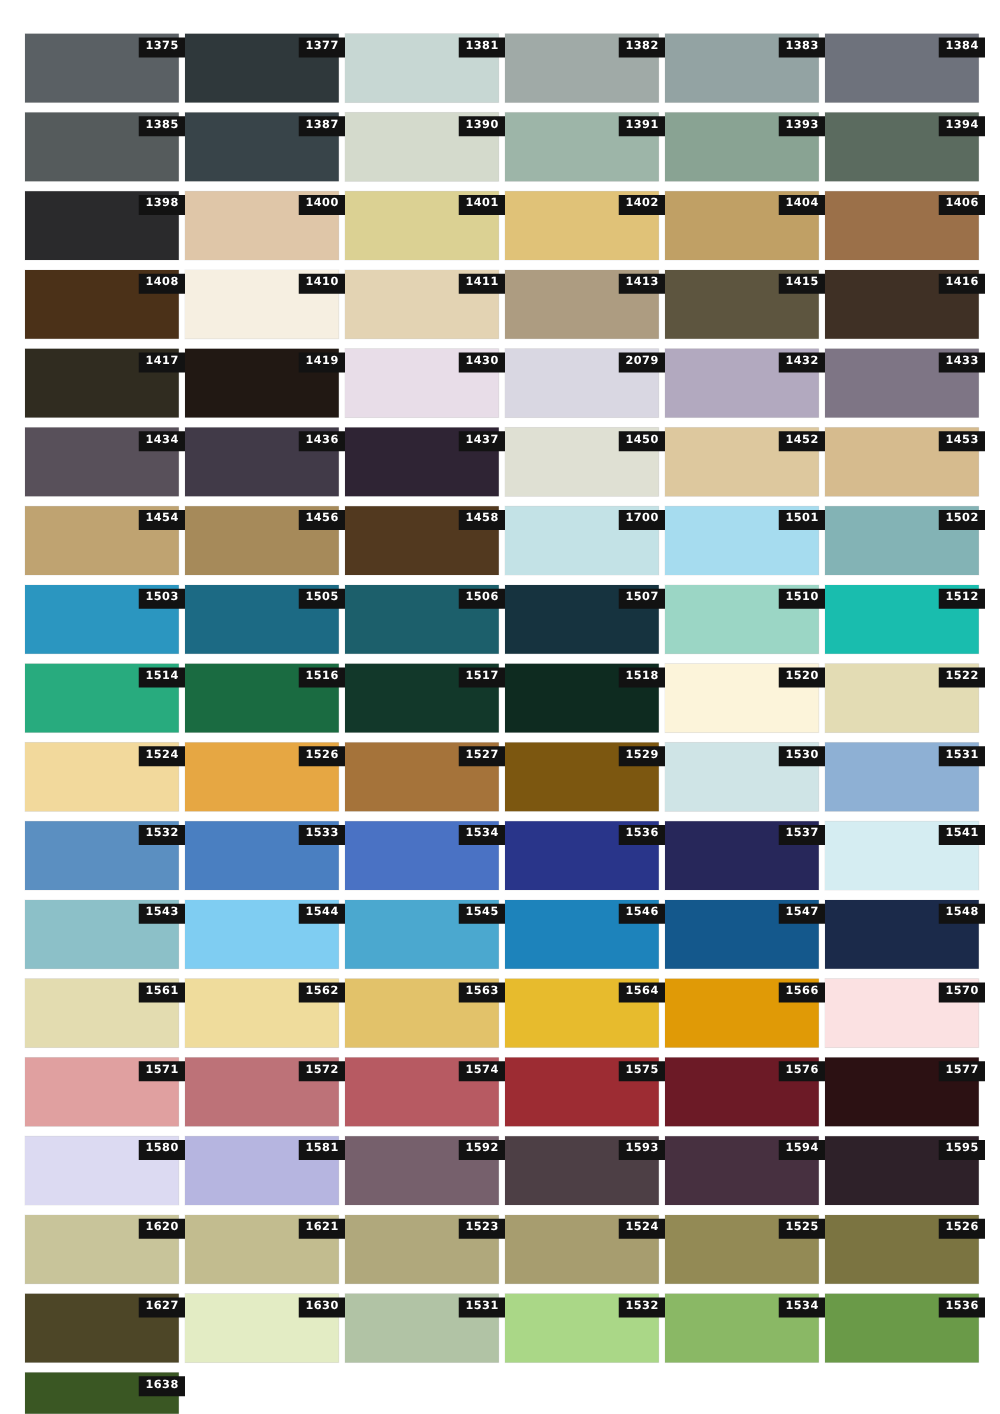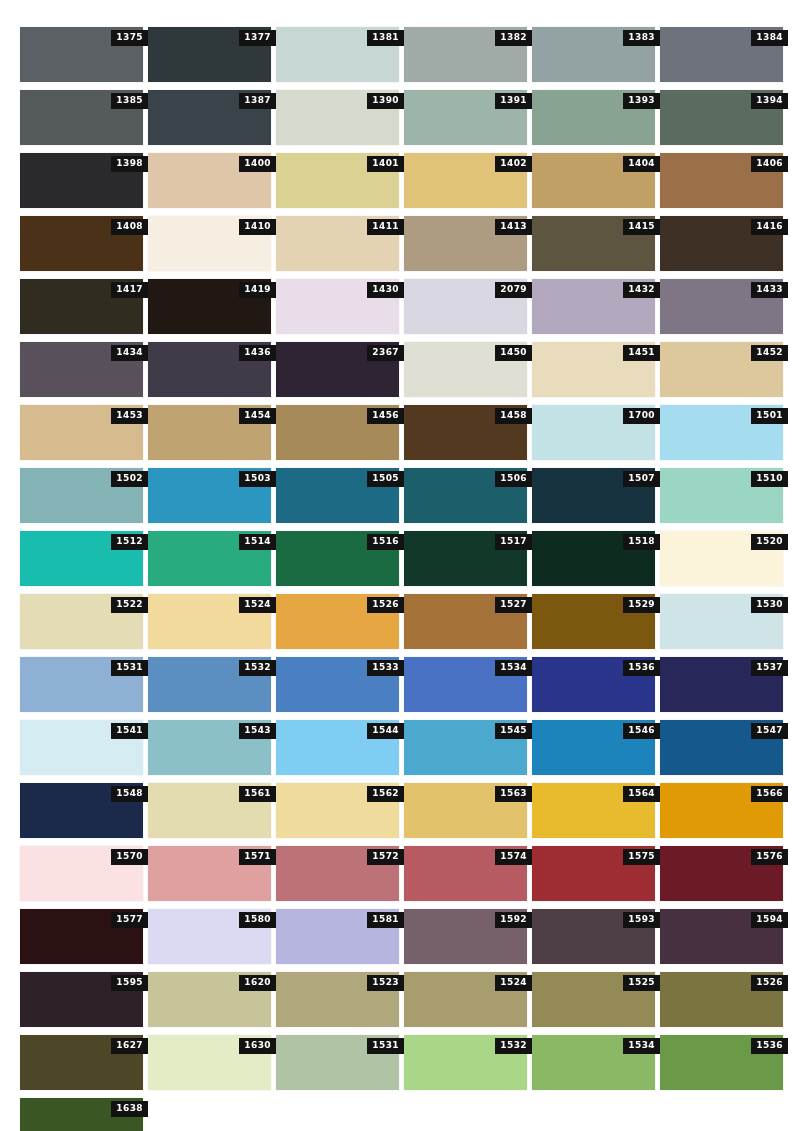--- a/index.html
+++ b/index.html
@@ -194,31 +194,27 @@
       <div class="swatch">
         <div class="swatch-chip" style="background: rgb(88, 80, 90);"></div>
         <div class="swatch-label">1434</div>
       </div>
       <div class="swatch">
         <div class="swatch-chip" style="background: rgb(65, 58, 72);"></div>
         <div class="swatch-label">1436</div>
       </div>
       <div class="swatch">
         <div class="swatch-chip" style="background: rgb(47, 36, 52);"></div>
-        <div class="swatch-label">2367</div>
+        <div class="swatch-label">1437</div>
       </div>
       <div class="swatch">
         <div class="swatch-chip" style="background: rgb(223, 224, 211);"></div>
         <div class="swatch-label">1450</div>
       </div>
       <div class="swatch">
-        <div class="swatch-chip" style="background: rgb(232, 220, 188);"></div>
-        <div class="swatch-label">1451</div>
-      </div>
-      <div class="swatch">
         <div class="swatch-chip" style="background: rgb(221, 200, 158);"></div>
         <div class="swatch-label">1452</div>
       </div>
       <div class="swatch">
         <div class="swatch-chip" style="background: rgb(214, 187, 142);"></div>
         <div class="swatch-label">1453</div>
       </div>
       <div class="swatch">
         <div class="swatch-chip" style="background: rgb(191, 163, 113);"></div>
         <div class="swatch-label">1454</div>
@@ -431,20 +427,24 @@
         <div class="swatch-chip" style="background: rgb(71, 48, 64);"></div>
         <div class="swatch-label">1594</div>
       </div>
       <div class="swatch">
         <div class="swatch-chip" style="background: rgb(46, 33, 41);"></div>
         <div class="swatch-label">1595</div>
       </div>
       <div class="swatch">
         <div class="swatch-chip" style="background: rgb(200, 196, 154);"></div>
         <div class="swatch-label">1620</div>
+      </div>
+      <div class="swatch">
+        <div class="swatch-chip" style="background: rgb(194, 188, 143);"></div>
+        <div class="swatch-label">1621</div>
       </div>
       <div class="swatch">
         <div class="swatch-chip" style="background: rgb(176, 168, 124);"></div>
         <div class="swatch-label">1523</div>
       </div>
       <div class="swatch">
         <div class="swatch-chip" style="background: rgb(167, 157, 111);"></div>
         <div class="swatch-label">1524</div>
       </div>
       <div class="swatch">

